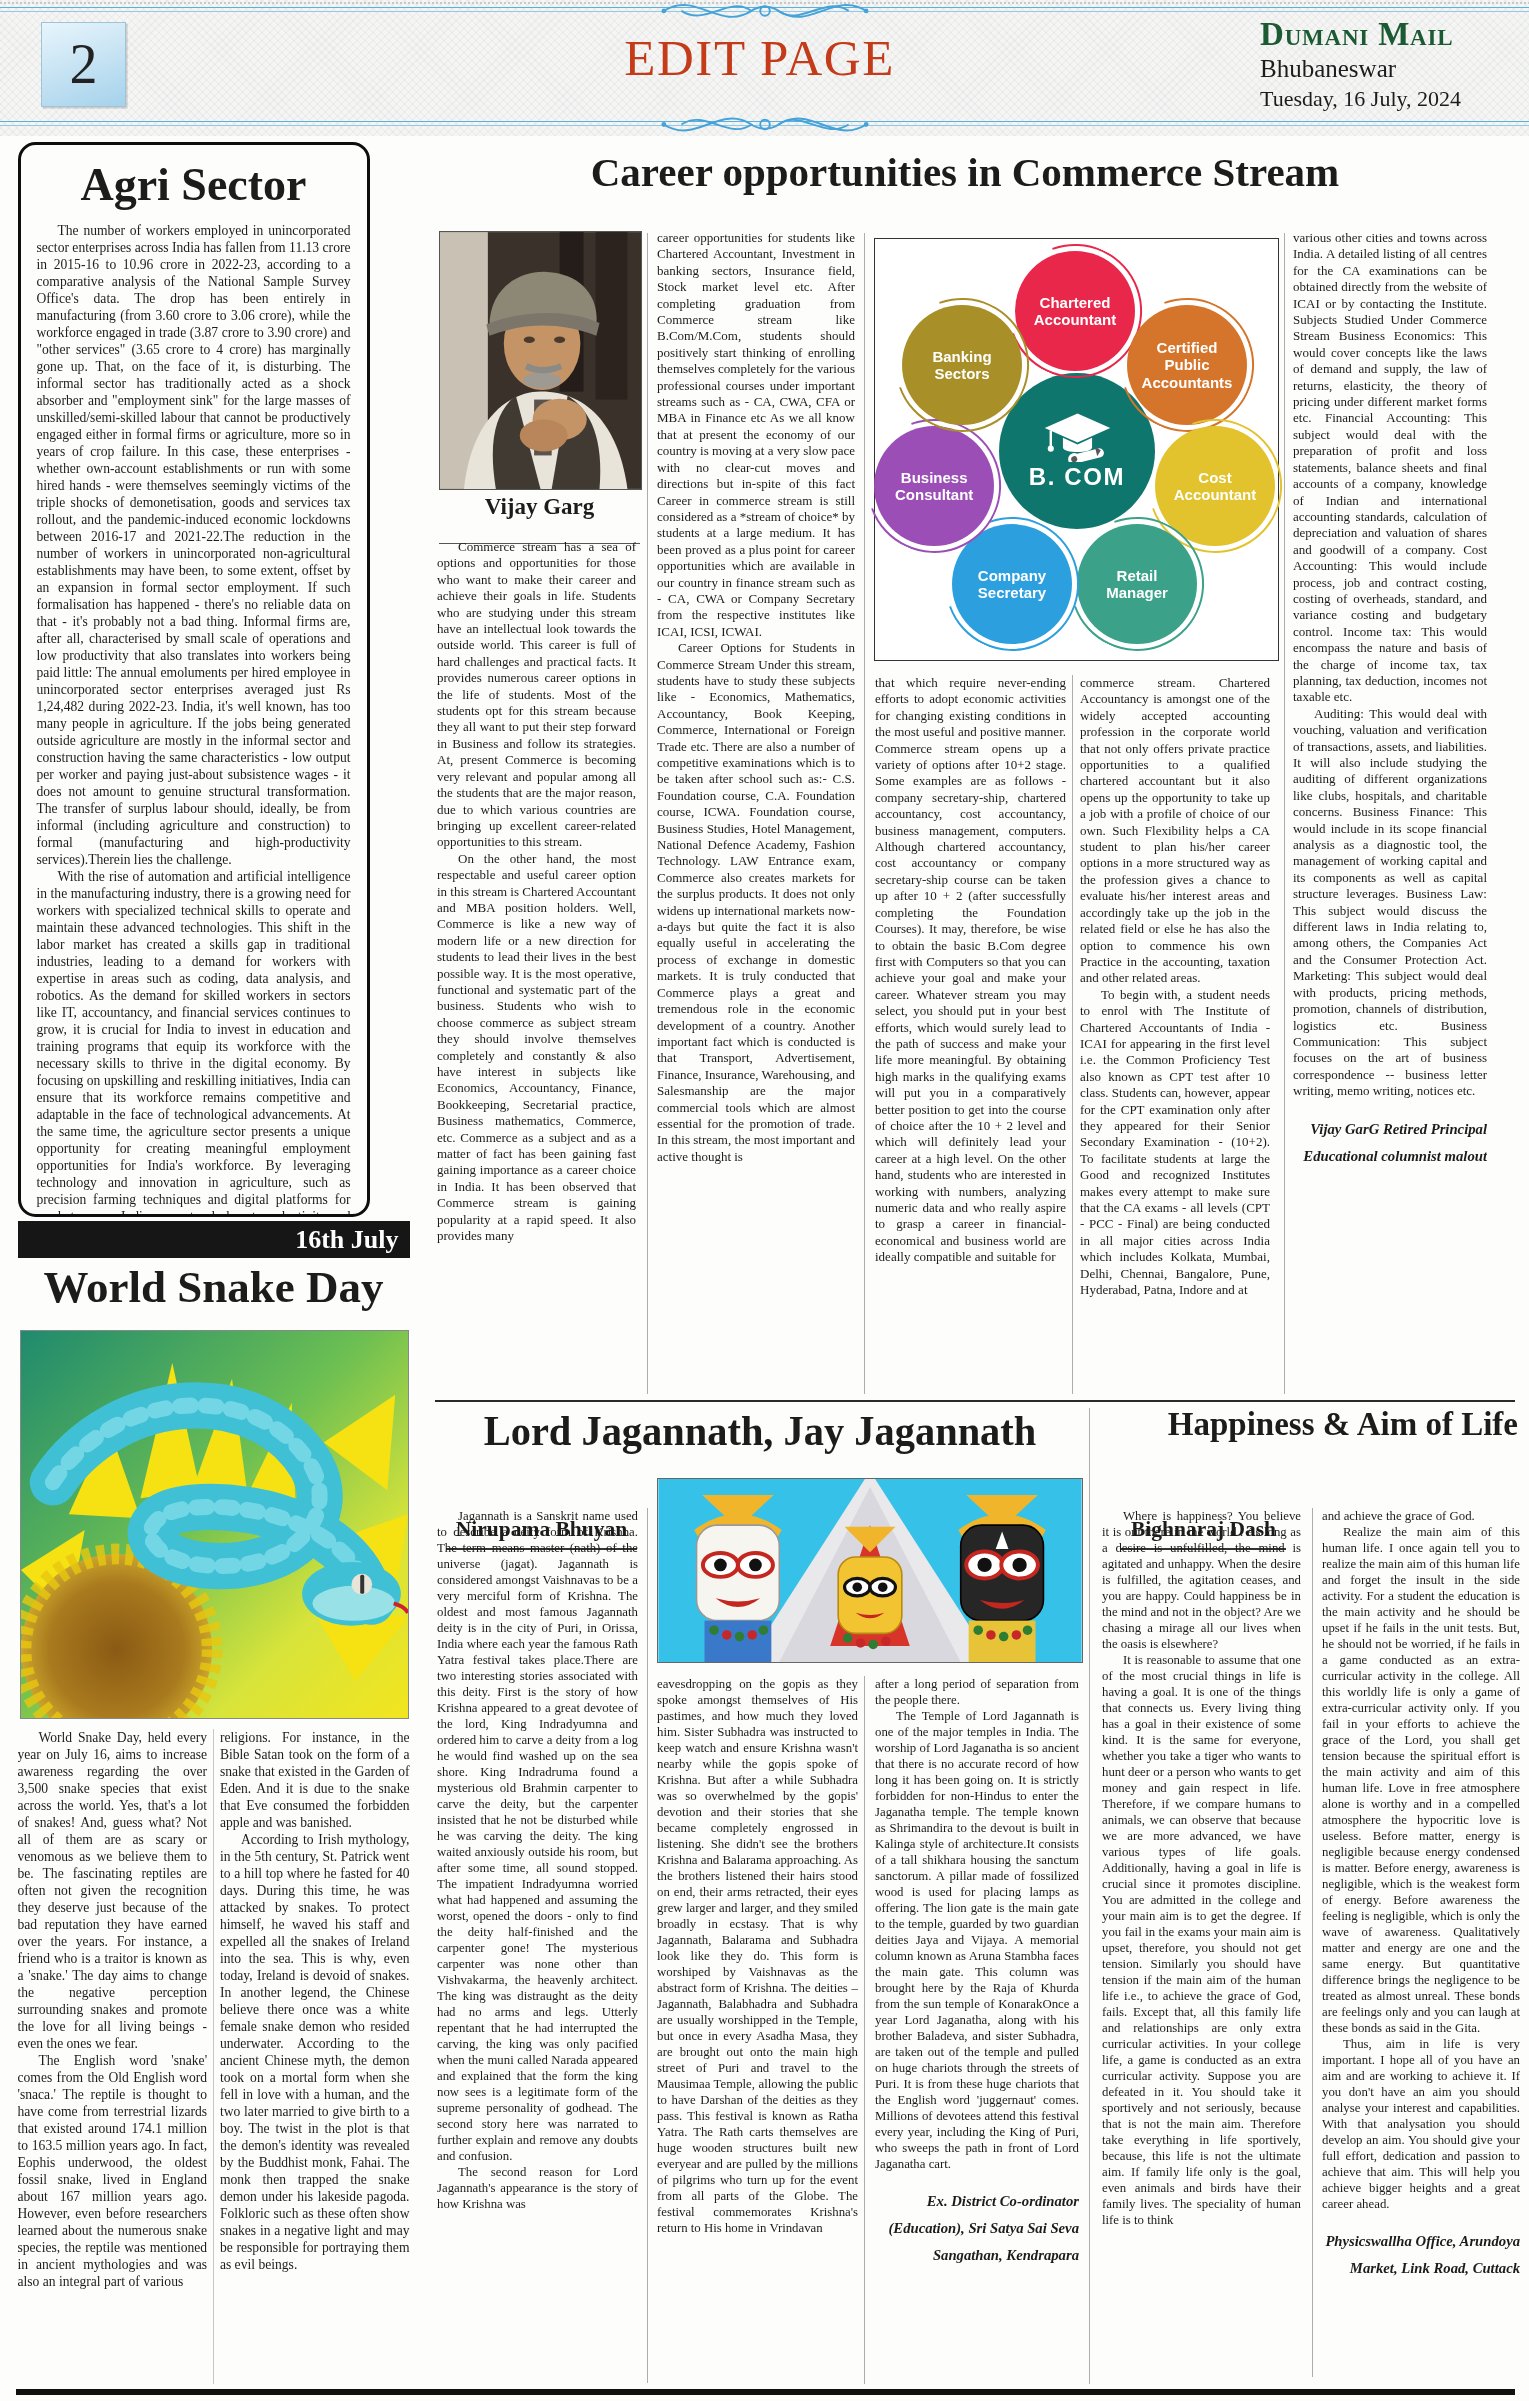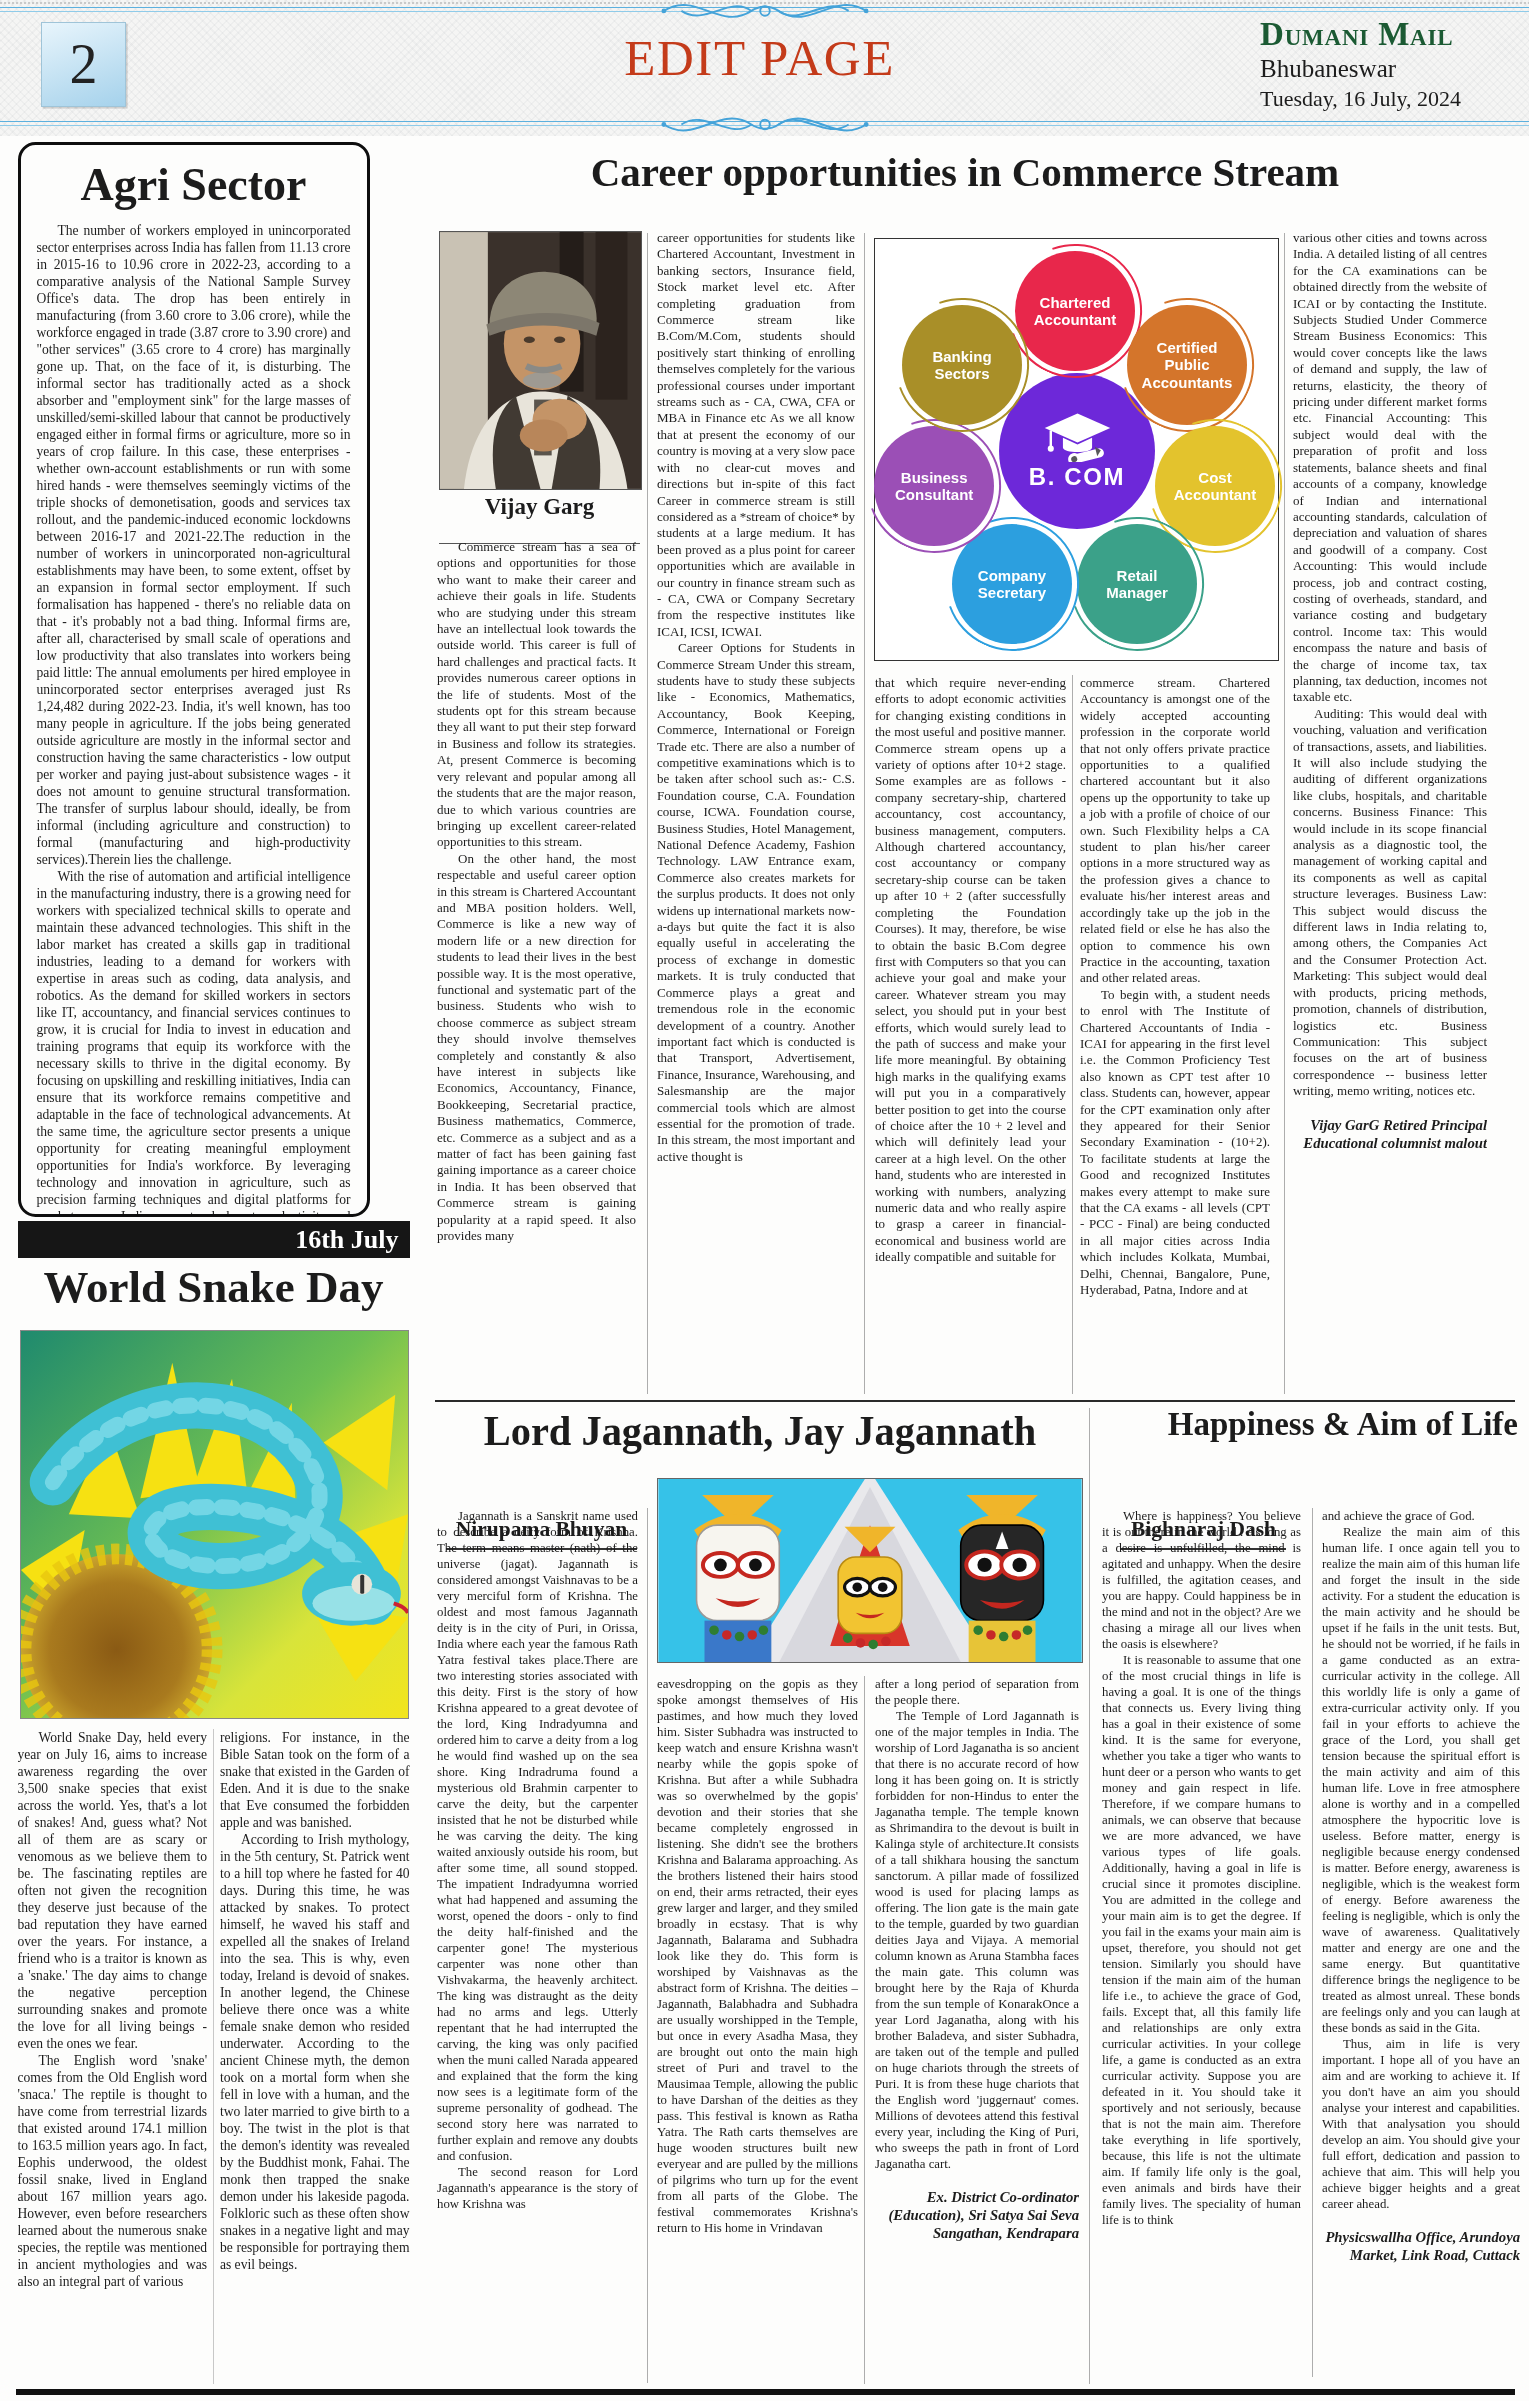--- a/index.html
+++ b/index.html
@@ -55,26 +55,26 @@
     font-size:41px;font-weight:bold;}
   .photo{position:absolute;left:439px;top:231px;width:201px;height:257px;border:0.8px solid #555;overflow:hidden;}
   .photo-caption{position:absolute;left:439px;top:494px;width:201px;text-align:center;
     font-size:23px;font-weight:bold;border-bottom:1.6px solid #555;padding-bottom:23px;}
   .car-col{position:absolute;font-size:13px;line-height:16.4px;overflow:hidden;}
   #car1{left:437px;top:539px;width:199px;height:855px;}
   #car2{left:657px;top:230px;width:198px;height:1164px;}
   #car3{left:875px;top:675px;width:191px;height:719px;}
   #car4{left:1080px;top:675px;width:190px;height:719px;}
   #car5{left:1293px;top:230px;width:194px;height:1164px;}
-  .credit{font-weight:bold;font-style:italic;text-align:right;font-size:14.7px;line-height:18px;margin-top:16px;}
+  .credit{font-weight:bold;font-style:italic;text-align:right;font-size:14.7px;line-height:27px;margin-top:16px;}
 
   
   .diagram{position:absolute;left:874px;top:238px;width:403px;height:421px;border:1.6px solid #333;background:#fff;}
   .dg-center{position:absolute;left:124px;top:134px;width:156px;height:156px;border-radius:50%;
-    background:#6d28d9;display:flex;flex-direction:column;align-items:center;justify-content:center;}
+    background:#0f766e;display:flex;flex-direction:column;align-items:center;justify-content:center;}
   .dg-center .bcom{color:#fff;font-family:"Liberation Sans",sans-serif;font-weight:bold;
     font-size:24px;letter-spacing:1.6px;margin-top:1.6px;}
   .node{position:absolute;width:120px;height:120px;border-radius:50%;display:flex;align-items:center;
     justify-content:center;text-align:center;color:#fff;font-family:"Liberation Sans",sans-serif;
     font-weight:bold;font-size:15px;line-height:17.5px;padding:8px;box-sizing:border-box;}
   .node::after{content:"";position:absolute;inset:-7.2px;border:2px solid;border-color:inherit;
     border-left-color:transparent !important;border-radius:50%;transform:rotate(25deg);}
   .nd0{left:140px;top:12px;background:#e8274b;border-color:#e8274b;}
   .nd1{left:252px;top:66px;background:#d4752b;border-color:#d4752b;}
   .nd2{left:280px;top:187px;background:#e3c32d;border-color:#e3c32d;}

